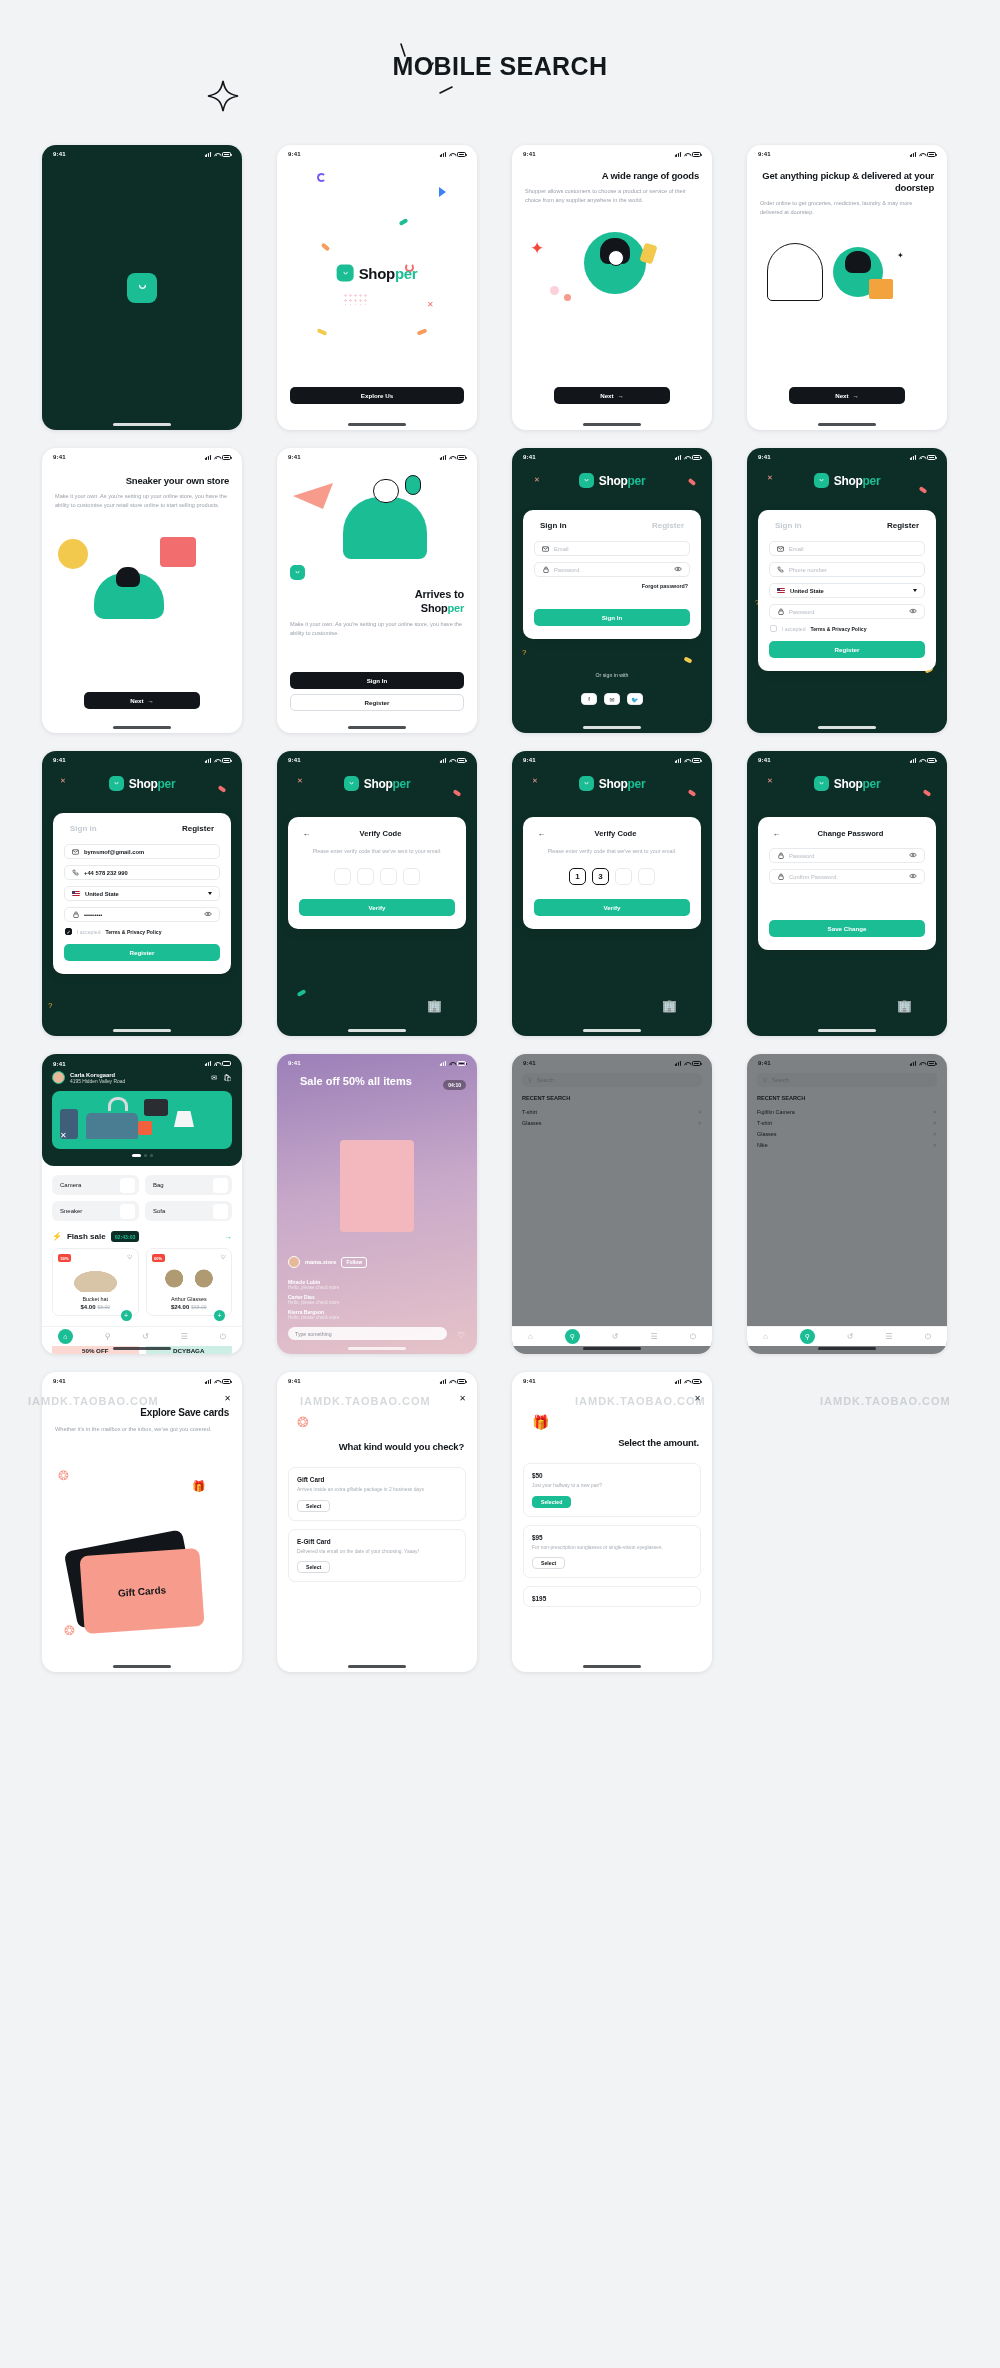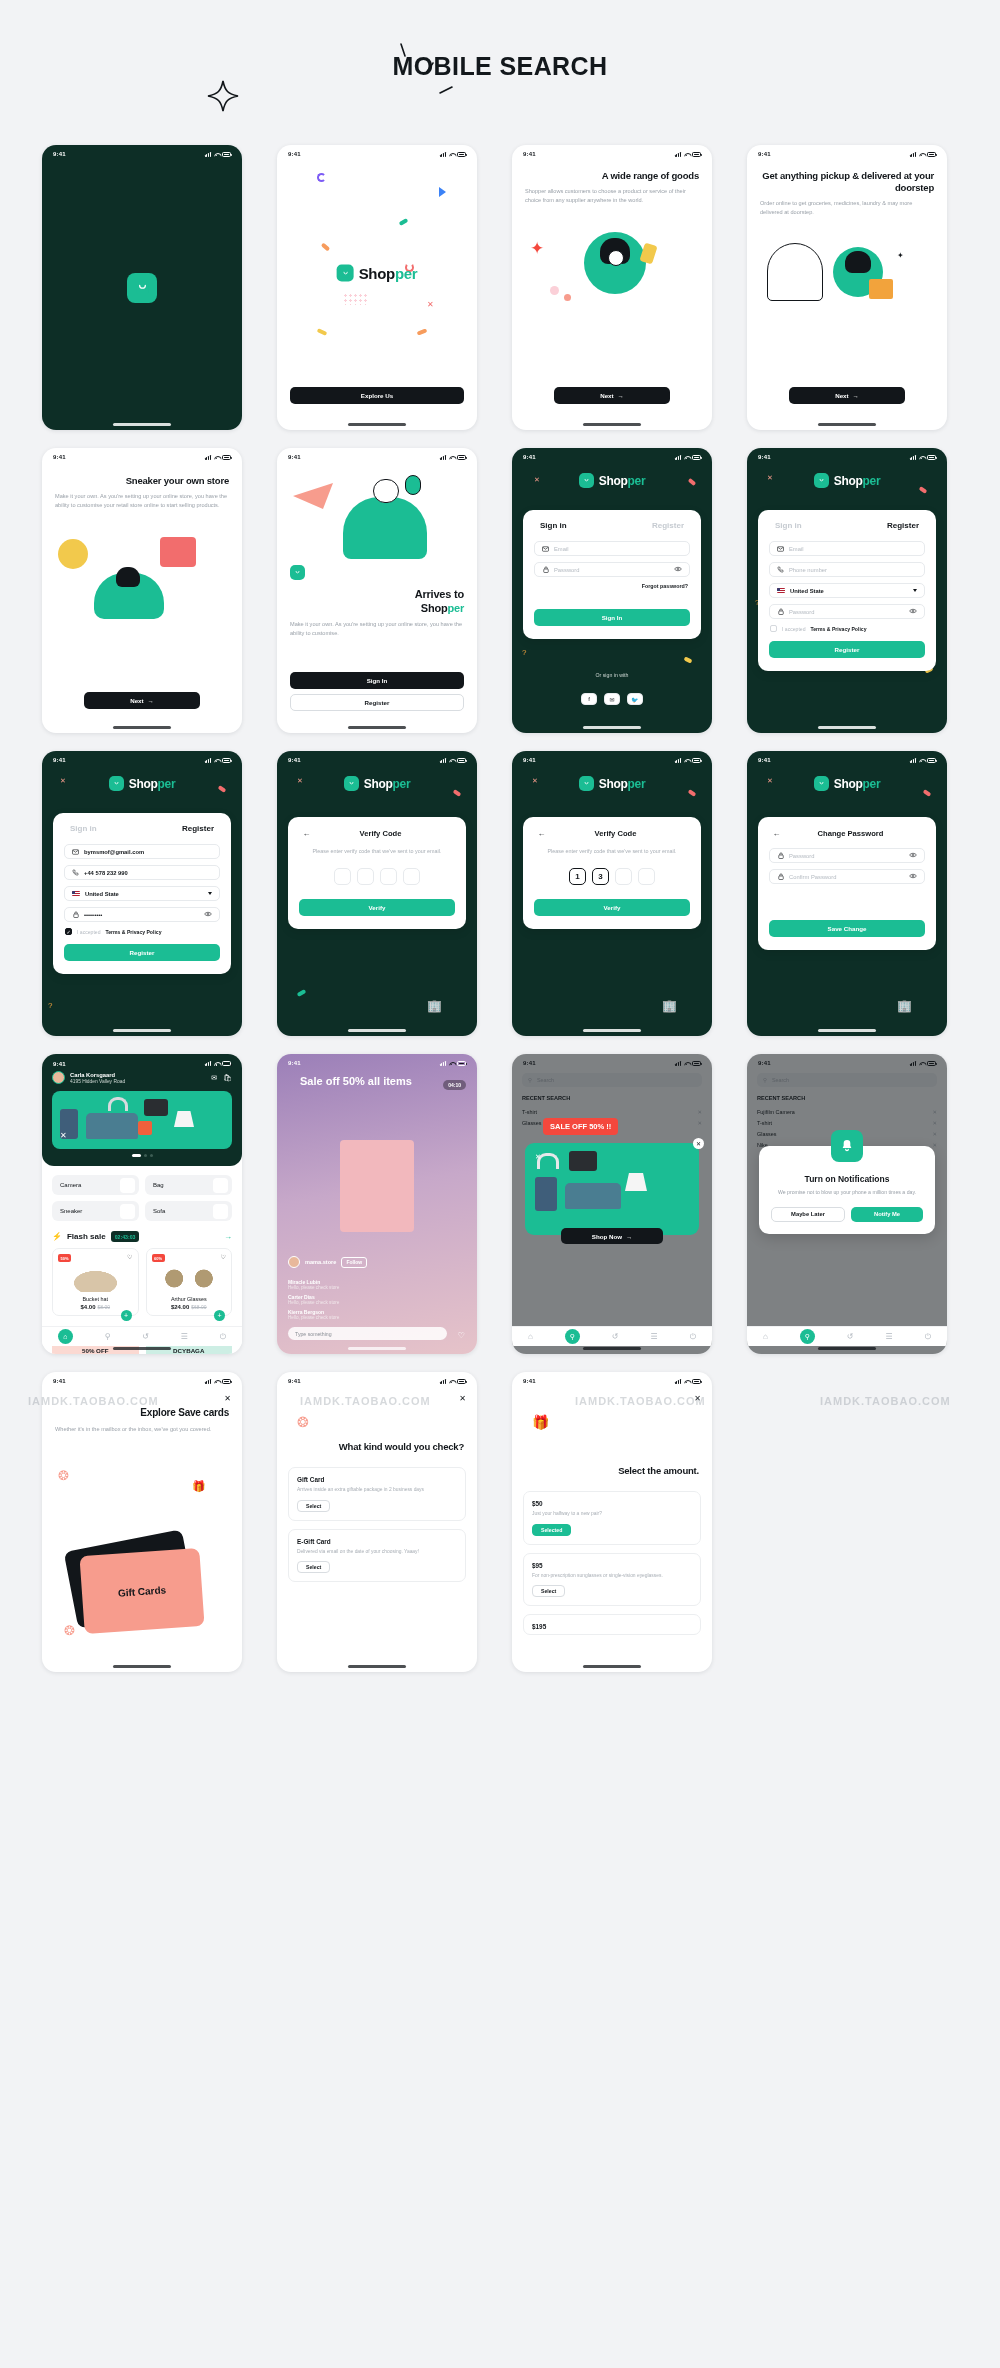--- a/index.html
+++ b/index.html
@@ -999,36 +999,20 @@
     <div class="rs-hd">RECENT SEARCH</div>
     <div class="rs-row">
         <span>T-shirt</span>
         <span class="x">✕</span>
       </div>
     <div class="rs-row">
         <span>Glasses</span>
         <span class="x">✕</span>
       </div>
     <div class="scrim"></div>
-    <div style="position:absolute;left:13px;right:13px;top:64px;">
-      <div style="background:#f4483d;color:#fff;font-size:7.5px;font-weight:bold;border-radius:4px;padding:4px 7px;display:inline-block;margin-left:18px;">SALE OFF 50% !!</div>
-      <div style="position:relative;margin-top:8px;background:#1bbd94;border-radius:9px;height:92px;">
-        <div style="position:absolute;right:-5px;top:-5px;width:11px;height:11px;border-radius:50%;background:#fff;color:#12161a;display:flex;align-items:center;justify-content:center;font-size:6px;">✕</div>
-        <div style="position:absolute;left:12px;top:10px;width:22px;height:16px;border-radius:9px 9px 0 0;border:3px solid #e6e8ea;border-bottom:none;"></div>
-        <div style="position:absolute;left:44px;top:8px;width:28px;height:20px;border-radius:3px;background:#2a2d31;"></div>
-        <div style="position:absolute;left:10px;top:34px;width:22px;height:34px;border-radius:3px;background:#3f5e7a;"></div>
-        <div style="position:absolute;left:40px;top:40px;width:56px;height:26px;border-radius:5px 5px 2px 2px;background:#4a7d91;"></div>
-        <div style="position:absolute;left:100px;top:30px;width:22px;height:18px;background:#f5f5f5;clip-path:polygon(18% 0,82% 0,100% 100%,0 100%);"></div>
-        <div style="position:absolute;left:10px;top:10px;color:#fff;font-size:7px;">✕</div>
-        <div class="btn" style="position:absolute;left:36px;right:36px;bottom:-9px;height:16px;background:#12161a;color:#fff;border-radius:5px;">
-          <span>Shop Now</span>
-          <span>→</span>
-        </div>
-      </div>
-    </div>
     <div class="tabbar" style="background:#fff;">
       <span>⌂</span>
       <span class="on">⚲</span>
       <span>↺</span>
       <span>☰</span>
       <span>⏻</span>
     </div>
     <div class="home-ind"></div>
   </div>
 
@@ -1061,34 +1045,20 @@
       </div>
     <div class="rs-row">
         <span>Glasses</span>
         <span class="x">✕</span>
       </div>
     <div class="rs-row">
         <span>Nike</span>
         <span class="x">✕</span>
       </div>
     <div class="scrim"></div>
-    <div class="modal">
-      <div class="bell-wrap">
-        <svg width="16" height="16" viewBox="0 0 24 24">
-            <path d="M12 3a5 5 0 0 0-5 5v3.5L5.5 15h13L17 11.5V8a5 5 0 0 0-5-5z" fill="#fff"></path>
-            <path d="M10 17a2 2 0 0 0 4 0" stroke="#fff" stroke-width="1.8" fill="none" stroke-linecap="round"></path>
-          </svg>
-      </div>
-      <div class="mt">Turn on Notifications</div>
-      <div class="mb">We promise not to blow up your phone a million times a day.</div>
-      <div class="mrow">
-        <div class="btn btn-outline">Maybe Later</div>
-        <div class="btn btn-teal">Notify Me</div>
-      </div>
-    </div>
     <div class="tabbar">
       <span>⌂</span>
       <span class="on">⚲</span>
       <span>↺</span>
       <span>☰</span>
       <span>⏻</span>
     </div>
     <div class="home-ind"></div>
   </div>
 
@@ -1164,21 +1134,21 @@
             <i></i>
             <i></i>
             <i></i>
           </span>
           <span class="wifi"></span>
           <span class="batt"></span>
         </span>
       </div>
     <span class="gift-close">✕</span>
     <div style="position:absolute;left:20px;top:42px;color:#1bbd94;font-size:14px;">🎁</div>
-    <div class="pad" style="margin-top:78px;">
+    <div class="pad" style="margin-top:50px;">
       <div class="h-title" style="font-size:9.5px;">Select the amount.</div>
     </div>
     <div style="margin-top:14px;">
       <div class="gc-item">
         <div class="t">$50</div>
         <div class="d">Just your halfway to a new pair?</div>
         <span class="sel on">Selected</span>
       </div>
       <div class="gc-item">
         <div class="t">$95</div>

